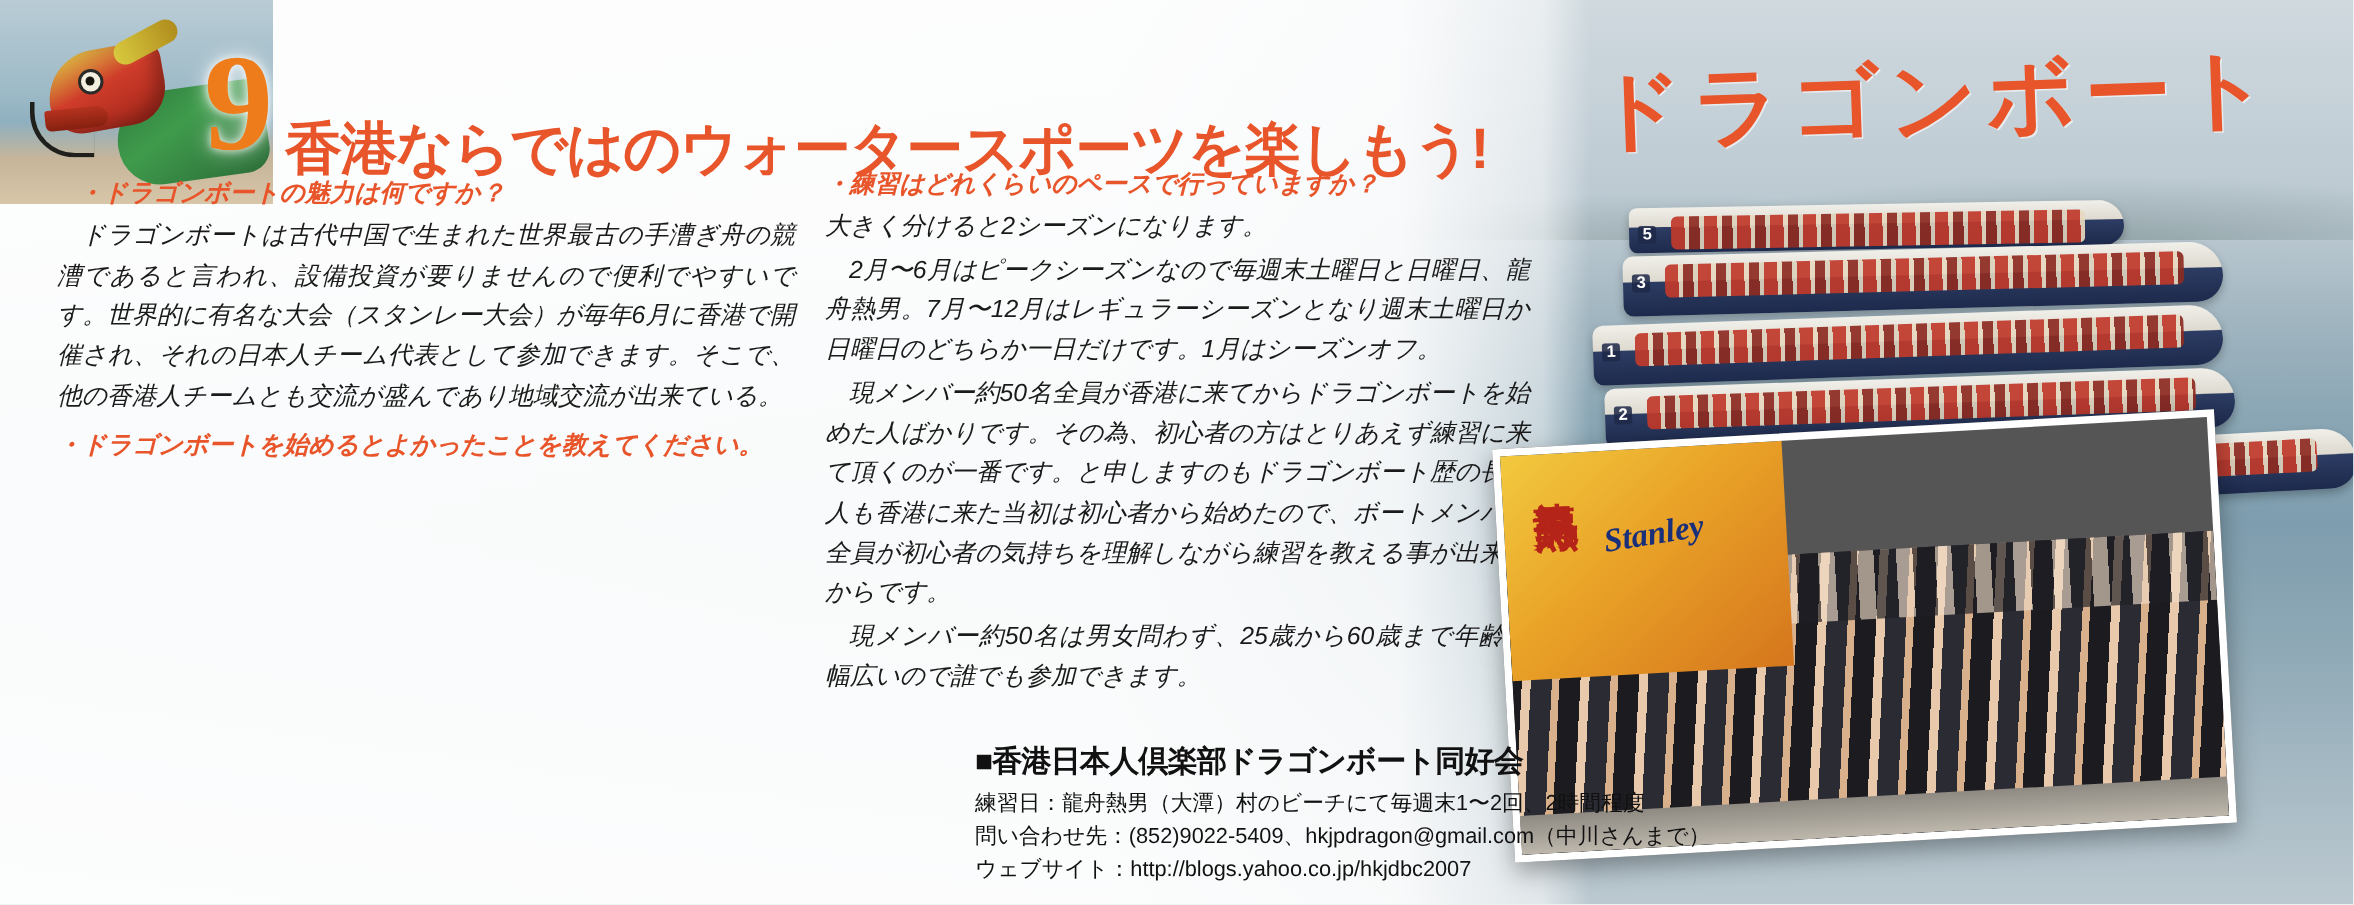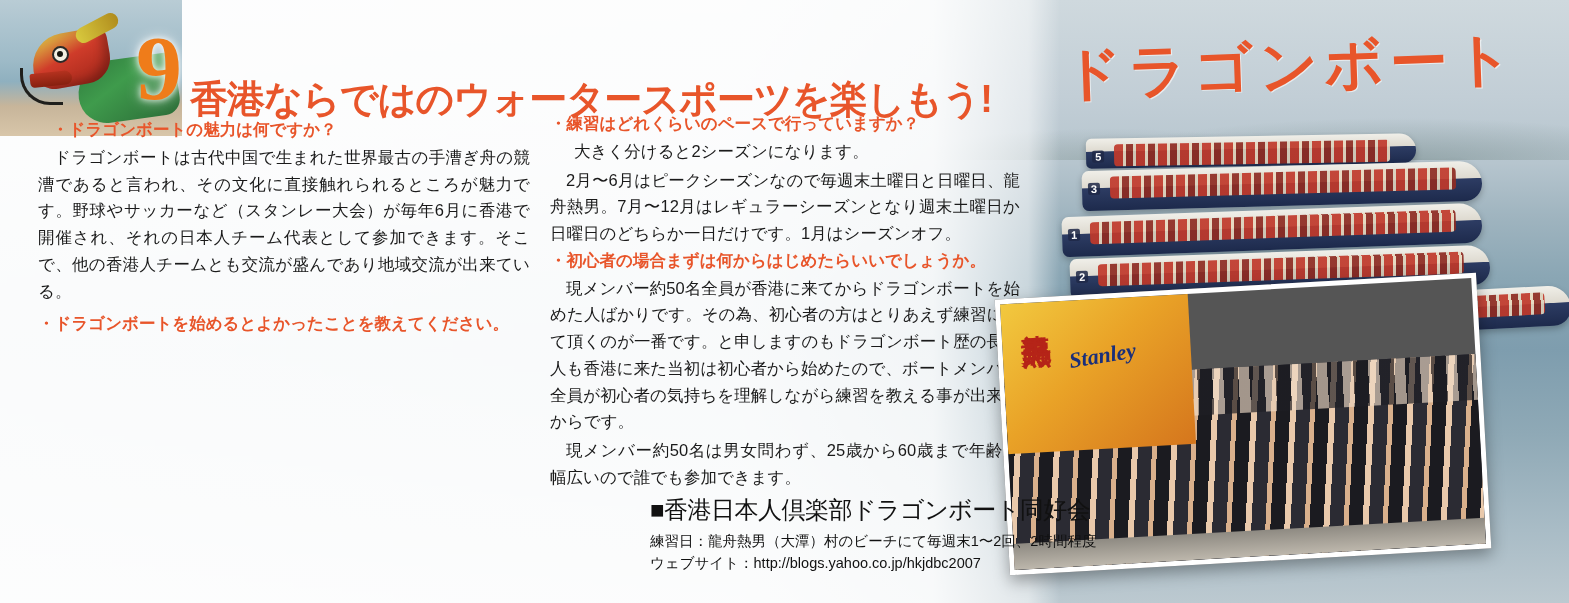--- a/index.html
+++ b/index.html
@@ -158,37 +158,38 @@
     text-shadow: 1px 1px 0 rgba(255,255,255,.6);
   }
 
   
   .col {
     position: absolute;
     font-size: 16.5px;
     line-height: 1.62;
     color: #1a1a1a;
     text-align: justify;
+    font-style: italic;
   }
   .col-left  { left: 38px;  top: 118px; width: 492px; }
   .col-mid   { left: 550px; top: 112px; width: 470px; }
 
   .q-head {
     color: #e8552a;
     font-weight: 700;
     font-size: 16.5px;
     margin: 0 0 2px 0;
     line-height: 1.45;
   }
   .q-head.indent { text-indent: 14px; }
   p.body-p {
     margin: 0 0 2px 0;
     text-indent: 16px;
   }
-  p.body-p.noindent { text-indent: 0; margin-left: 24px; }
+  p.body-p.noindent { text-indent: 0; }
   .gap { height: 6px; }
 
   
   .boats {
     position: absolute;
     left: 1056px; top: 132px;
     width: 513px; height: 228px;
     overflow: hidden;
   }
   .boat {
@@ -295,22 +296,22 @@
 
   
   .contact {
     position: absolute;
     left: 650px; top: 494px;
     width: 620px;
     color: #111;
   }
   .contact h3 {
     margin: 0 0 4px 0;
-    font-size: 24px;
-    font-weight: 400;
+    font-size: 20px;
+    font-weight: 700;
     letter-spacing: -.5px;
   }
   .contact p {
     margin: 0;
     font-size: 14.5px;
     line-height: 1.52;
   }
 </style>
 </head>
 <body>
@@ -330,30 +331,29 @@
       <div class="dh-whisker"></div>
     </div>
   </div>
   <div class="issue-number">9</div>
 
   <div class="headline">香港ならではのウォータースポーツを楽しもう!</div>
   <div class="brush-title">ドラゴンボート</div>
 
   <div class="col col-left">
     <p class="q-head indent">・ドラゴンボートの魅力は何ですか？</p>
-    <p class="body-p">ドラゴンボートは古代中国で生まれた世界最古の手漕ぎ舟の競漕であると言われ、その文化に直接触れられるところが魅力です。野球やサッカーなど（スタンレー大会）が毎年6月に香港で開催され、それの日本人チーム代表として参加できます。そこで、他の香港人チームとも交流が盛んであり地域交流が出来ている。</p>
+    <p class="body-p">ドラゴンボートは古代中国で生まれた世界最古の手漕ぎ舟の競漕であると言われ、設備投資が要りませんので便利でやすいです。世界的に有名な大会（スタンレー大会）が毎年6月に香港で開催され、それの日本人チーム代表として参加できます。そこで、他の香港人チームとも交流が盛んであり地域交流が出来ている。</p>
     <div class="gap"></div>
     <p class="q-head">・ドラゴンボートを始めるとよかったことを教えてください。</p>
   </div>
 
   <div class="col col-mid">
     <p class="q-head">・練習はどれくらいのペースで行っていますか？</p>
     <p class="body-p noindent">大きく分けると2シーズンになります。</p>
     <p class="body-p">2月〜6月はピークシーズンなので毎週末土曜日と日曜日、龍舟熱男。7月〜12月はレギュラーシーズンとなり週末土曜日か日曜日のどちらか一日だけです。1月はシーズンオフ。</p>
-    <p class="q-head">・初心者の場合まずは何からはじめたらいいでしょうか。</p>
     <p class="body-p">現メンバー約50名全員が香港に来てからドラゴンボートを始めた人ばかりです。その為、初心者の方はとりあえず練習に来て頂くのが一番です。と申しますのもドラゴンボート歴の長い人も香港に来た当初は初心者から始めたので、ボートメンバー全員が初心者の気持ちを理解しながら練習を教える事が出来るからです。</p>
     <p class="body-p">現メンバー約50名は男女問わず、25歳から60歳まで年齢が幅広いので誰でも参加できます。</p>
   </div>
 
   <div class="boats">
 
     <div class="boat boat-5">
       <div class="crew"></div>
       <div class="num">5</div>
     </div>
@@ -380,16 +380,17 @@
     <div class="gp-ground"></div>
     <div class="gp-banner">
       <div class="kanji">龍舟熱男</div>
       <div class="latin">Stanley</div>
     </div>
   </div>
 
   <div class="contact">
     <h3>■香港日本人倶楽部ドラゴンボート同好会</h3>
     <p>練習日：龍舟熱男（大潭）村のビーチにて毎週末1〜2回、2時間程度</p>
+    <p>問い合わせ先：(852)9022-5409、hkjpdragon@gmail.com（中川さんまで）</p>
     <p>ウェブサイト：http://blogs.yahoo.co.jp/hkjdbc2007</p>
   </div>
 
 </div>
 
 </body></html>

